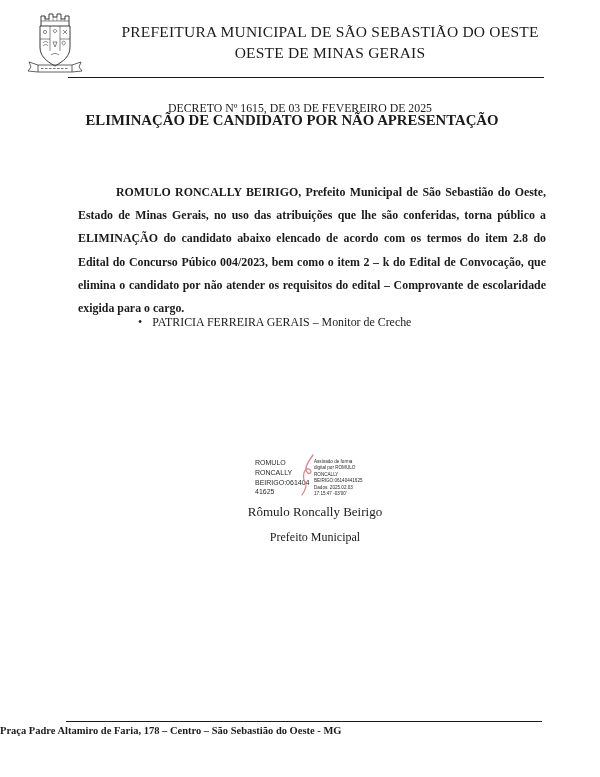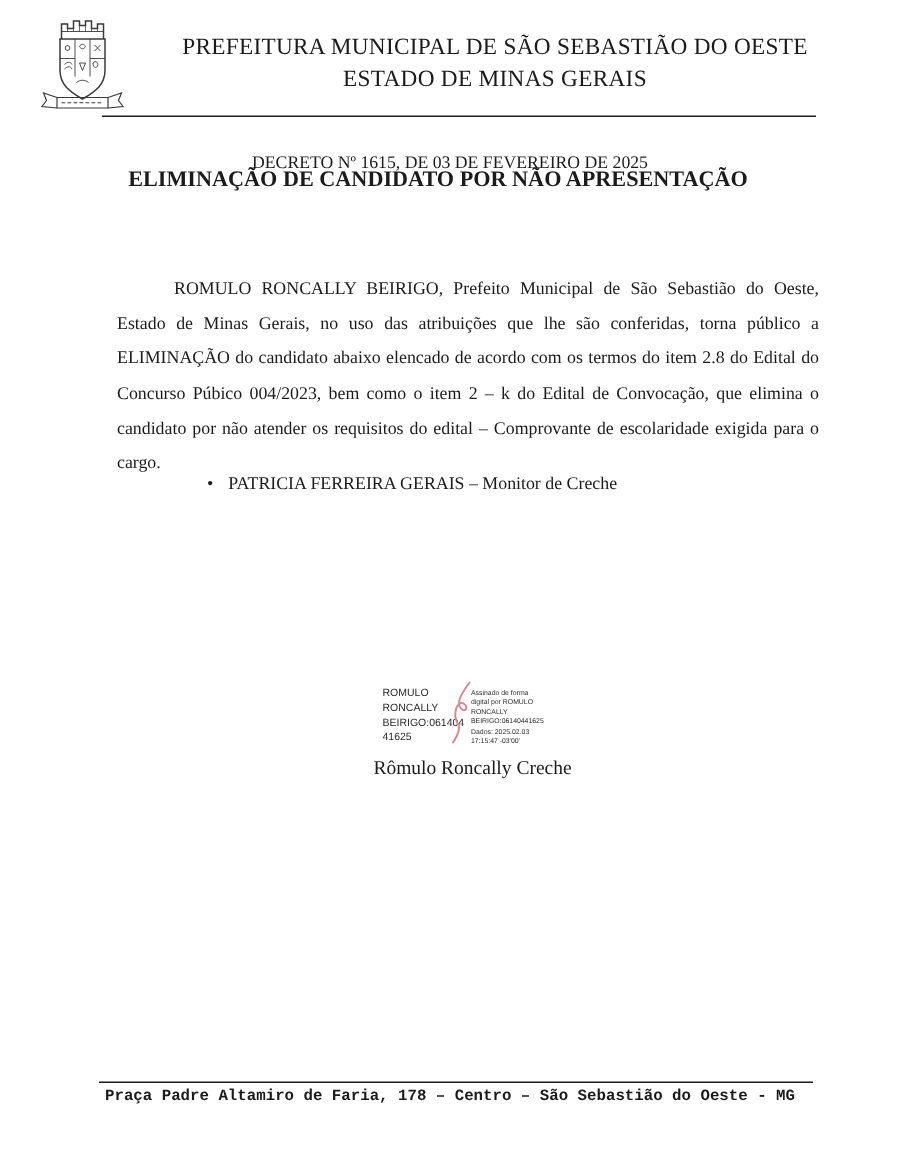--- a/index.html
+++ b/index.html
@@ -20,37 +20,37 @@
   .org-line2 { font-size: 15.5px; letter-spacing: 0.2px; line-height: 20px; }
   .header-rule { position: absolute; left: 68px; top: 77px; width: 476px; border-top: 1.6px solid #1b1b1b; }
   .decree-line { position: absolute; left: 0; right: 0; top: 101px; text-align: center; font-size: 11.8px; }
 
   
   .doc-title { position: absolute; left: 60px; right: 76px; top: 110px; text-align: center;
                font-weight: bold; font-size: 14.8px; line-height: 21px; }
 
   
   .body-paragraph { position: absolute; left: 78px; top: 181px; width: 468px;
-                    font-size: 11.9px; line-height: 23.2px; text-align: justify; text-indent: 38px; }
+                    font-size: 11.9px; line-height: 23.2px; text-align: justify; text-indent: 38px; font-weight: bold; }
   .bullet-row { position: absolute; left: 138px; top: 315px; display: flex; align-items: baseline; font-size: 11.9px; }
   .bullet-dot { font-size: 12px; margin-right: 10px; }
 
   
   .sig-stamp-left { position: absolute; left: 255px; top: 458px; width: 62px;
                     font-family: "Liberation Sans", sans-serif; font-size: 7px; line-height: 9.8px; color: #2a2a2a; }
   .sig-flourish { position: absolute; left: 300px; top: 453px; width: 16px; height: 44px; }
   .sig-stamp-right { position: absolute; left: 314px; top: 459px; width: 70px;
                      font-family: "Liberation Sans", sans-serif; font-size: 4.6px; line-height: 6.4px; color: #2a2a2a; }
   .signer-name { position: absolute; left: 165px; width: 300px; top: 504px; text-align: center; font-size: 13px; }
   .signer-title { position: absolute; left: 165px; width: 300px; top: 530px; text-align: center; font-size: 12px; }
 
   
   .footer-rule { position: absolute; left: 66px; top: 721px; width: 476px; border-top: 1.6px solid #1b1b1b; }
-  .footer-text { position: absolute; left: 0; right: 0; top: 725px; text-align: center;
-                 font-weight: bold; font-size: 10.5px; line-height: 12.8px; font-family: Liberation Mono, monospace; }
+  .footer-text { position: absolute; left: 0; right: 0; top: 725px; 
+                 font-weight: bold; font-size: 10.5px; line-height: 12.8px; }
   svg { display: block; }
 </style>
 </head>
 <body>
 
 <div class="page">
 
   <div class="logo">
     <svg viewBox="0 0 62 74" width="62" height="74">
       <g fill="none" stroke="#3a3a3a" stroke-width="1">
@@ -74,21 +74,21 @@
         <path d="M14,56 L48,56 L48,63 L14,63 Z" stroke-width="0.8"></path>
         <path d="M14,56 L5,53 L7,58 L4,62 L14,63" stroke-width="0.8"></path>
         <path d="M48,56 L57,53 L55,58 L58,62 L48,63" stroke-width="0.8"></path>
         <path d="M17,59.5 L45,59.5" stroke-width="0.7" stroke-dasharray="2.5,1.5"></path>
       </g>
     </svg>
   </div>
 
   <div class="org-block">
     <div class="org-line1">PREFEITURA MUNICIPAL DE SÃO SEBASTIÃO DO OESTE</div>
-    <div class="org-line2">ESTADO DE MINAS GERAIS</div>
+    <div class="org-line2">OESTE DE MINAS GERAIS</div>
   </div>
 
   <div class="header-rule"></div>
 
   <div class="decree-line">DECRETO Nº 1615, DE 03 DE FEVEREIRO DE 2025</div>
 
   <div class="doc-title">
     <div>ELIMINAÇÃO DE CANDIDATO POR NÃO APRESENTAÇÃO</div>
   </div>
 
@@ -114,20 +114,21 @@
 
   <div class="sig-stamp-right">
     <div>Assinado de forma</div>
     <div>digital por ROMULO</div>
     <div>RONCALLY</div>
     <div>BEIRIGO:06140441625</div>
     <div>Dados: 2025.02.03</div>
     <div>17:15:47 -03'00'</div>
   </div>
 
-  <div class="signer-name">Rômulo Roncally Creche</div>
+  <div class="signer-name">Rômulo Roncally Beirigo</div>
+  <div class="signer-title">Prefeito Municipal</div>
 
   <div class="footer-rule"></div>
   <div class="footer-text">
     <div>Praça Padre Altamiro de Faria, 178 – Centro – São Sebastião do Oeste - MG</div>
   </div>
 
 </div>
 
 </body></html>

